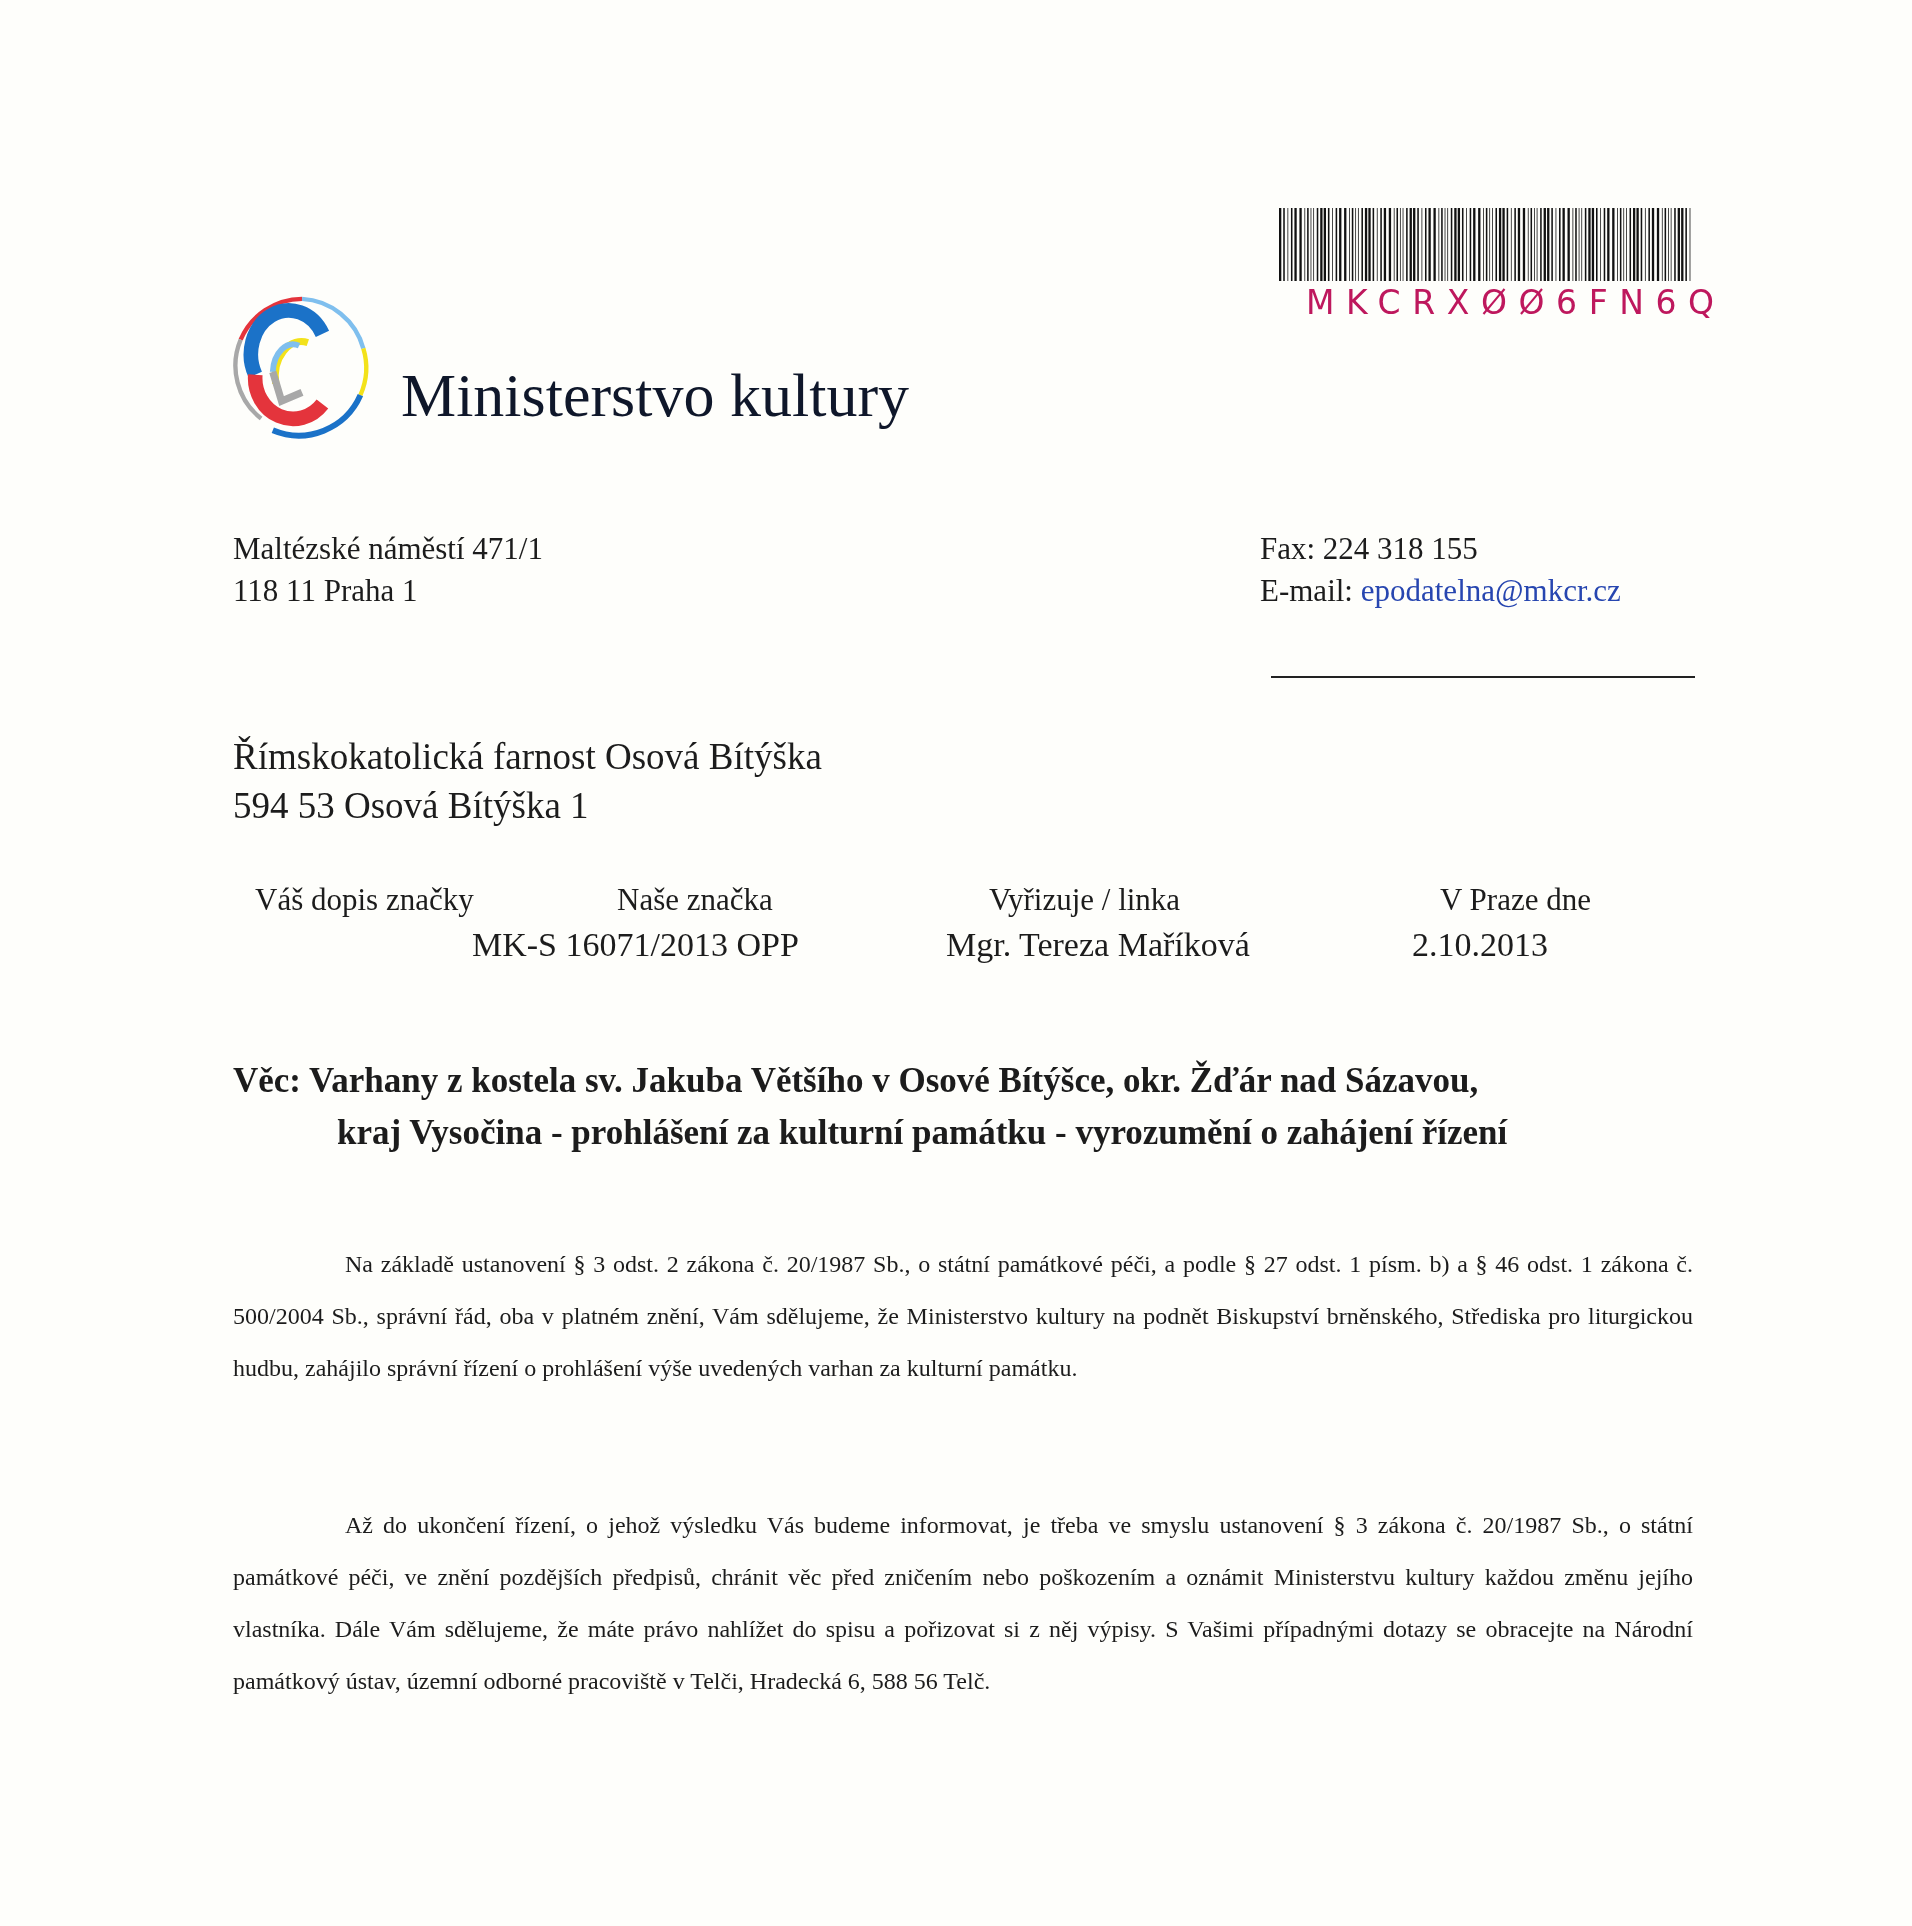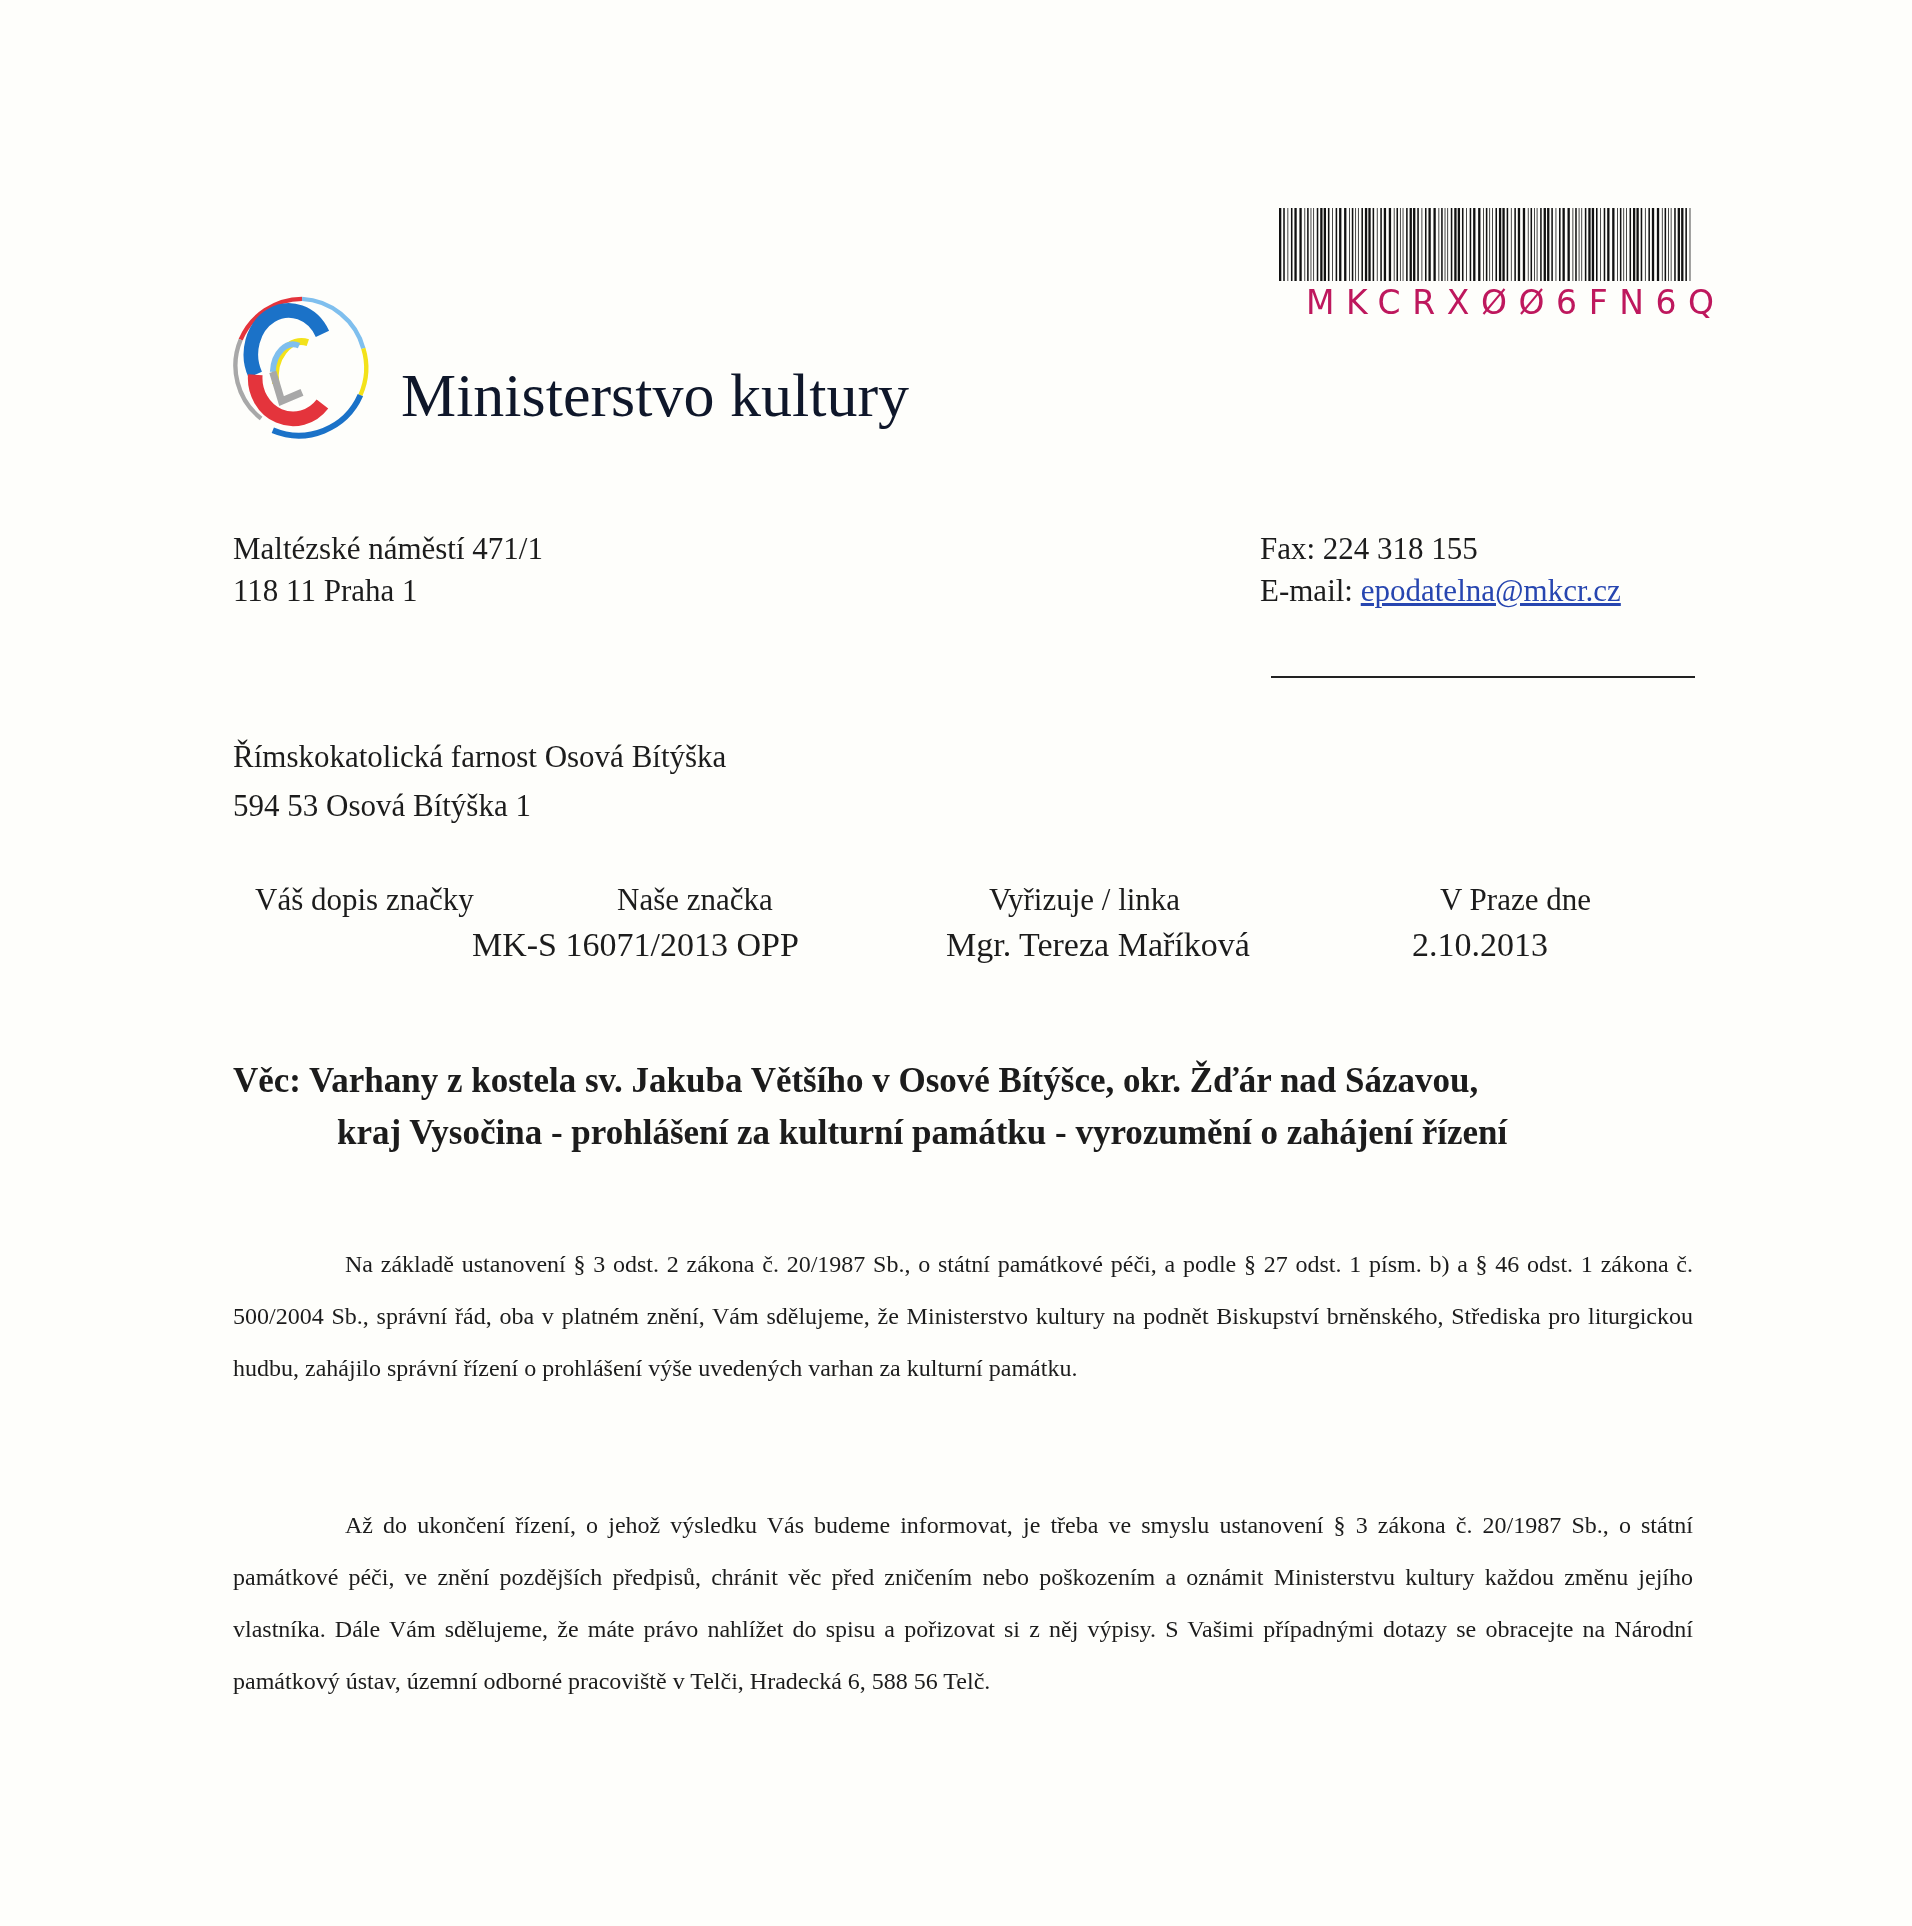--- a/index.html
+++ b/index.html
@@ -21,24 +21,24 @@
     }
     
     #logo { left: 229px; top: 293px; width: 146px; height: 146px; }
     #ministry-name {
       left: 401px; top: 360px; font-size: 62px; color: #0f172a; white-space: nowrap;
     }
     
     .hdr { font-size: 31px; line-height: 42px; white-space: nowrap; }
     #sender-address { left: 233px; top: 528px; }
     #contact-block { left: 1260px; top: 528px; }
-    .email-link { color: #2746b0; text-decoration: underline; }
+    .email-link { color: #2746b0; }
     #header-rule { left: 1271px; top: 676px; width: 424px; height: 2.3px; background: #222; }
     
-    .rcp { font-size: 31px; line-height: 49px; white-space: nowrap; }
+    .rcp { font-size: 37px; line-height: 49px; white-space: nowrap; }
     #recipient { left: 233px; top: 732px; }
     
     .ref-label { font-size: 31px; white-space: nowrap; position: absolute; top: 882px; margin-left: 22px; }
     .ref-value { font-size: 34px; white-space: nowrap; position: absolute; top: 926px; }
     
     .subject {
       font-weight: bold; font-size: 35px; white-space: nowrap; position: absolute;
       font-family: "Liberation Serif", "DejaVu Serif", serif;
     }
     

